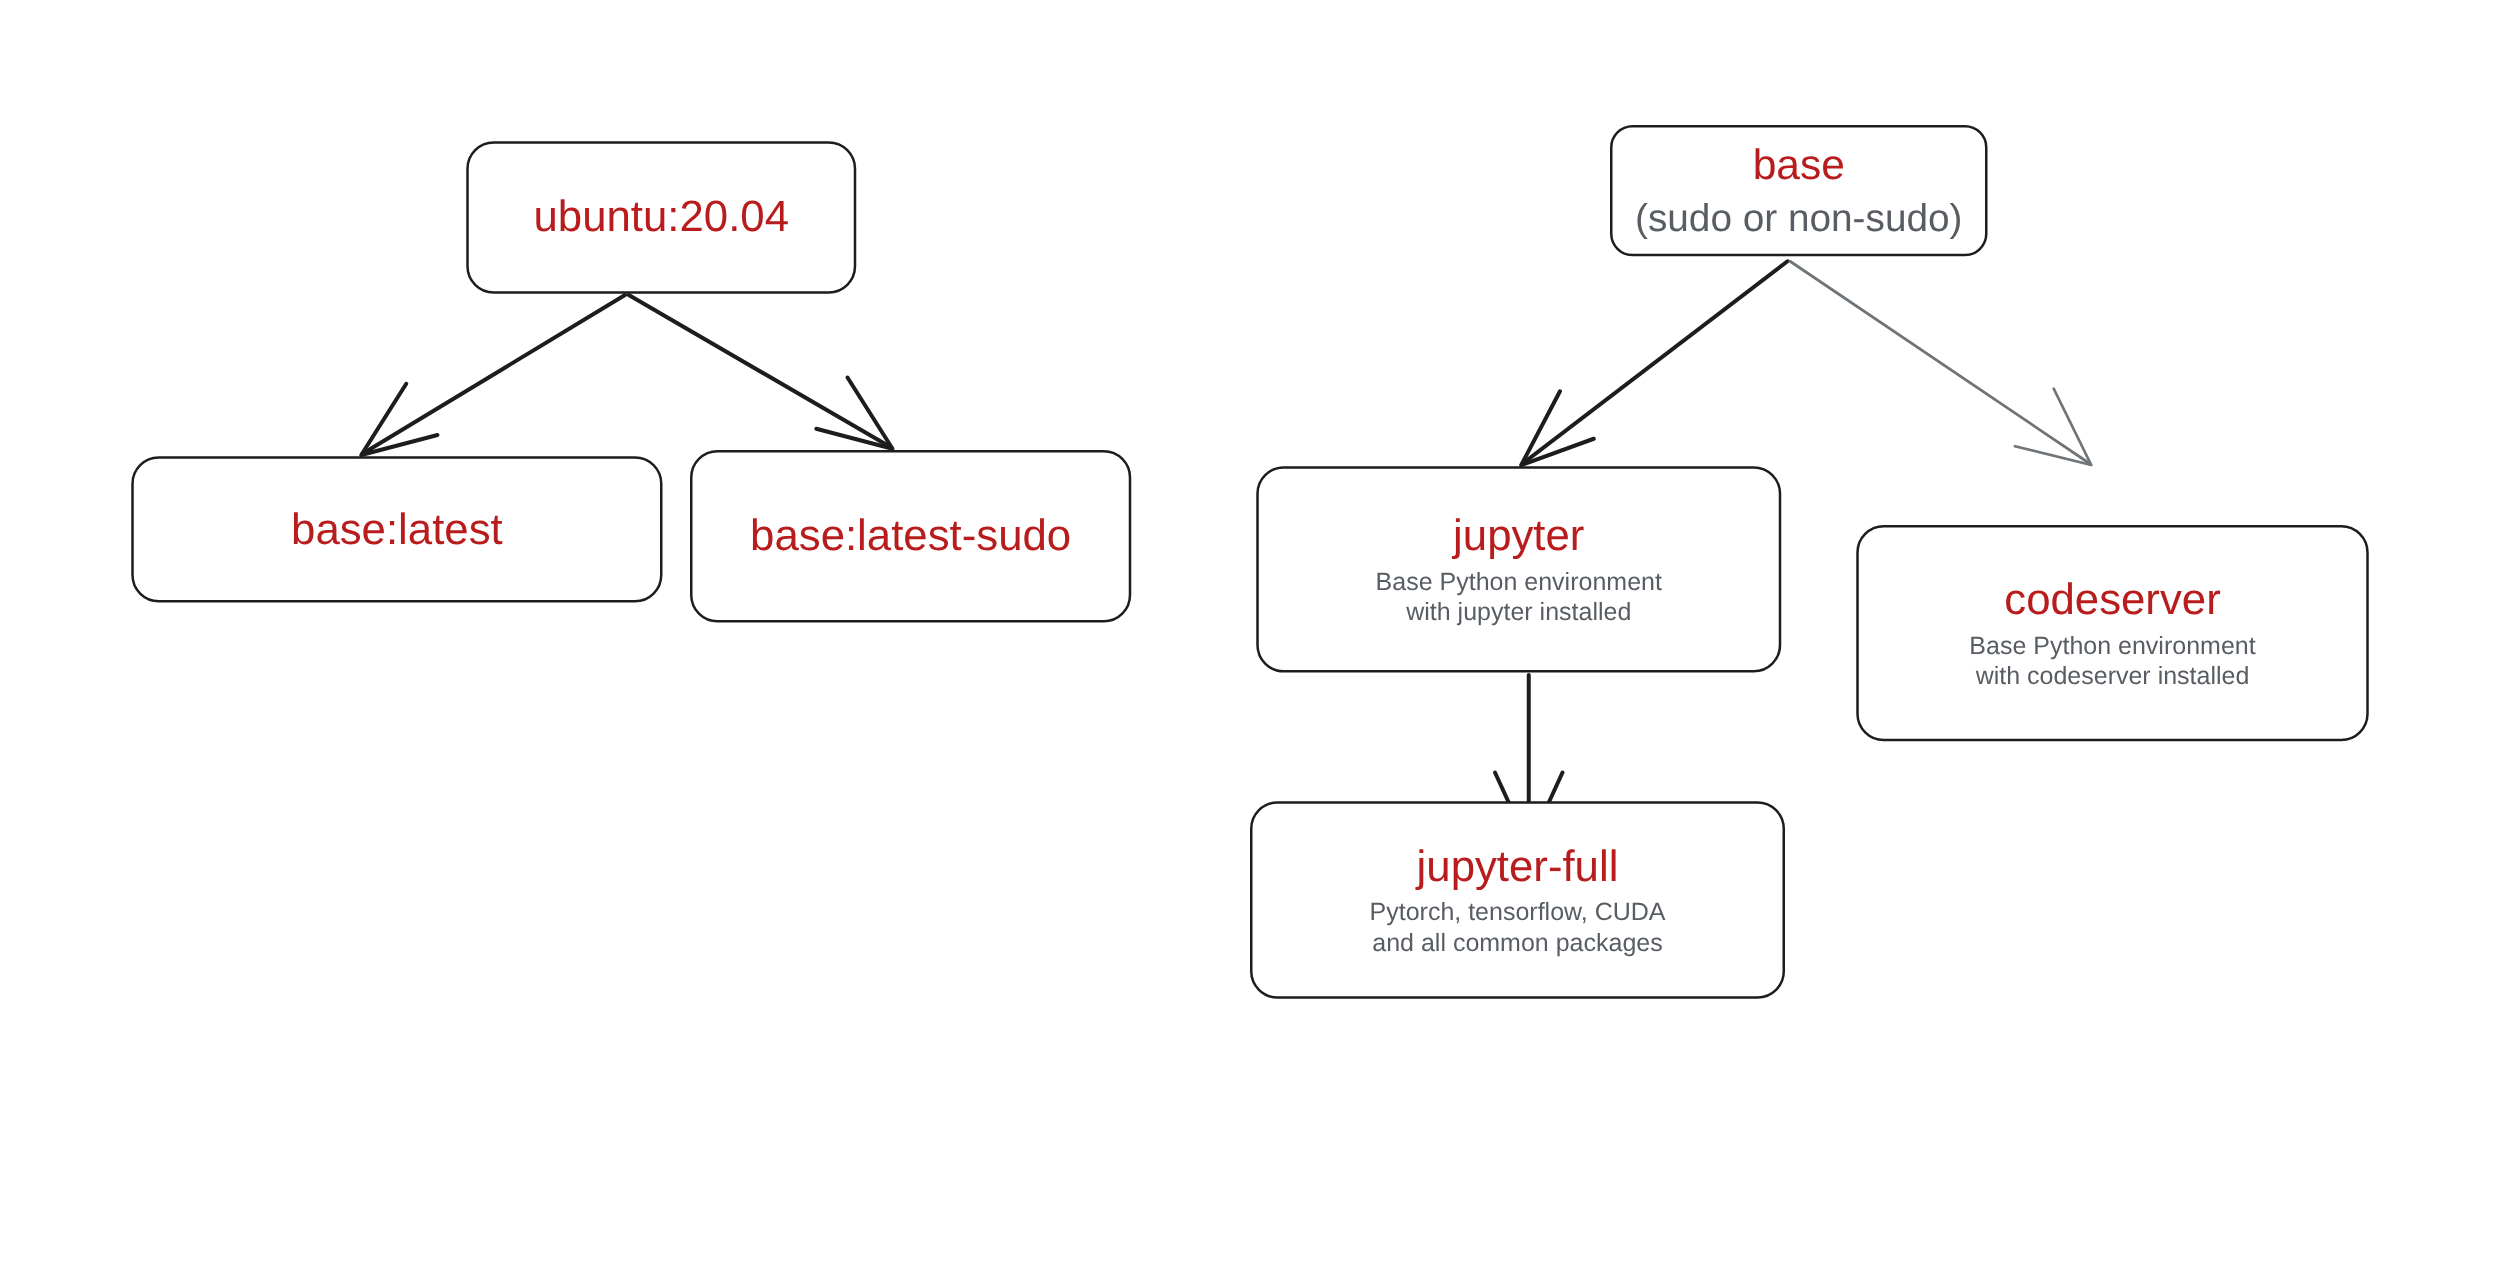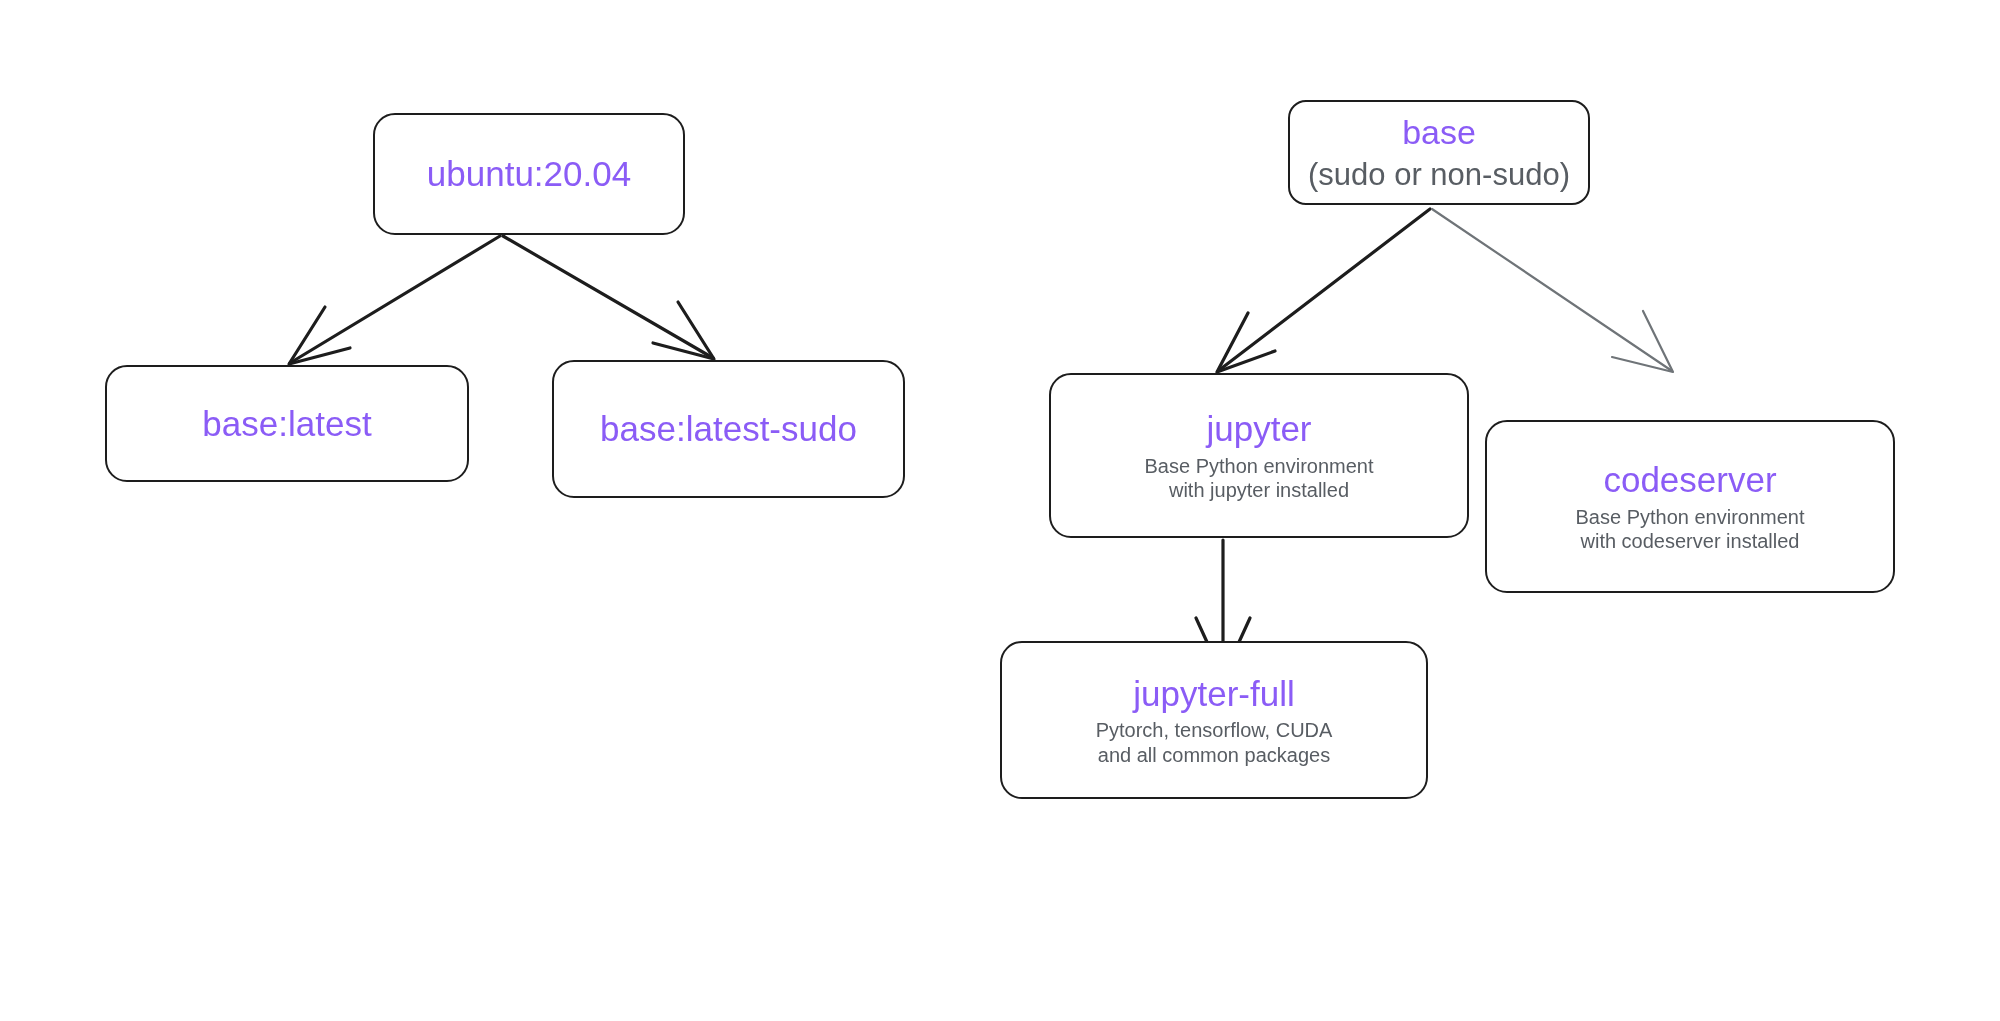--- a/index.html
+++ b/index.html
@@ -34,42 +34,42 @@
     border: 2px solid #1d1d1d;
     border-radius: 22px;
     display: flex;
     flex-direction: column;
     align-items: center;
     justify-content: center;
     text-align: center;
     padding: 4px 10px;
   }
   .node-title {
-    color: #8b5cf6;
+    color: #b91c1c;
     font-size: 35px;
     line-height: 1.18;
     white-space: nowrap;
     font-weight: 400;
   }
   .node-sub {
     color: #585d63;
     font-size: 20px;
     line-height: 1.22;
     margin-top: 2px;
     white-space: pre-line;
   }
   .node.has-sub .node-title {
     margin-bottom: 2px;
   }
   
   #node-ubuntu        { left: 330px;  top: 113px; width: 312px; height: 122px; margin-left: 43px; }
-  #node-base-latest   { left: 105px;  top: 365px; width: 364px; height: 117px; }
+  #node-base-latest   { left: 105px;  top: 365px; width: 425px; height: 117px; }
   #node-base-sudo     { left: 552px;  top: 360px; width: 353px; height: 138px; }
   #node-base          { left: 1288px; top: 100px; width: 302px; height: 105px; border-radius: 18px; }
-  #node-jupyter       { left: 1005px; top: 373px; width: 420px; height: 165px; margin-left: 44px; }
+  #node-jupyter       { left: 1005px; top: 373px; width: 420px; height: 165px; }
   #node-codeserver    { left: 1485px; top: 372px; width: 410px; height: 173px; margin-top: 48px; }
   #node-jupyter-full  { left: 1000px; top: 641px; width: 428px; height: 158px; }
   #node-base .node-title { font-size: 34px; }
   #node-base .node-sub   { font-size: 31px; }
 </style>
 </head>
 <body>
 
 <div id="canvas">
 

